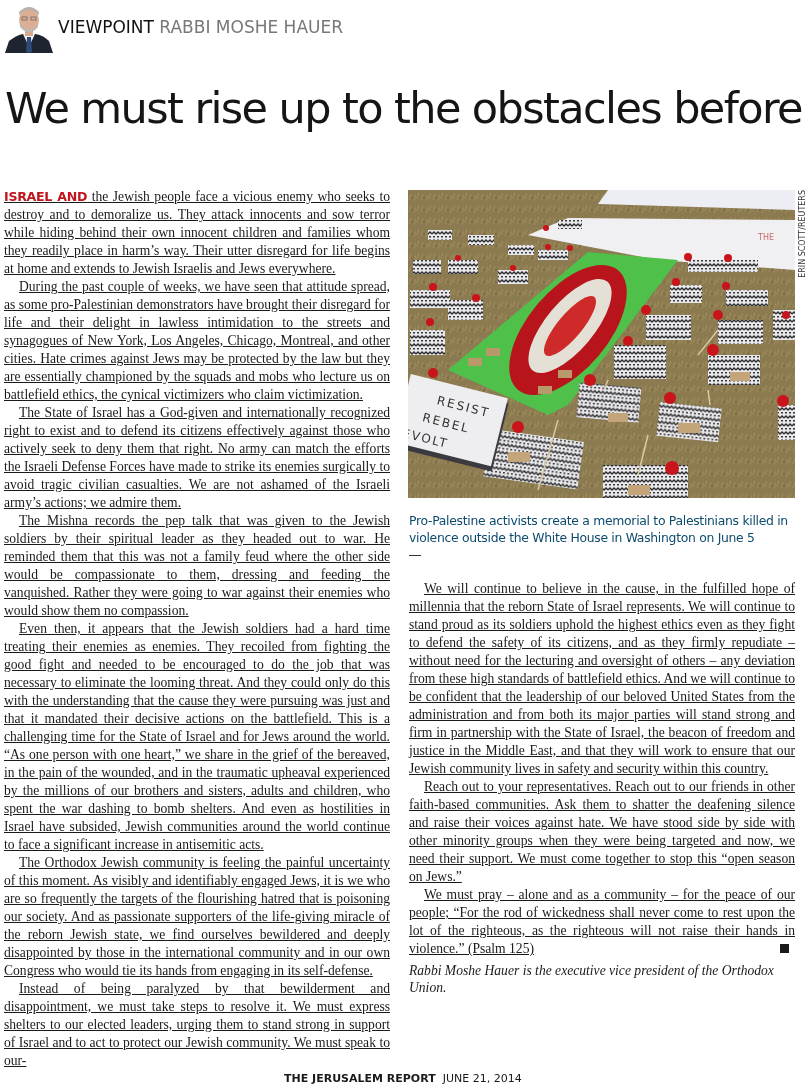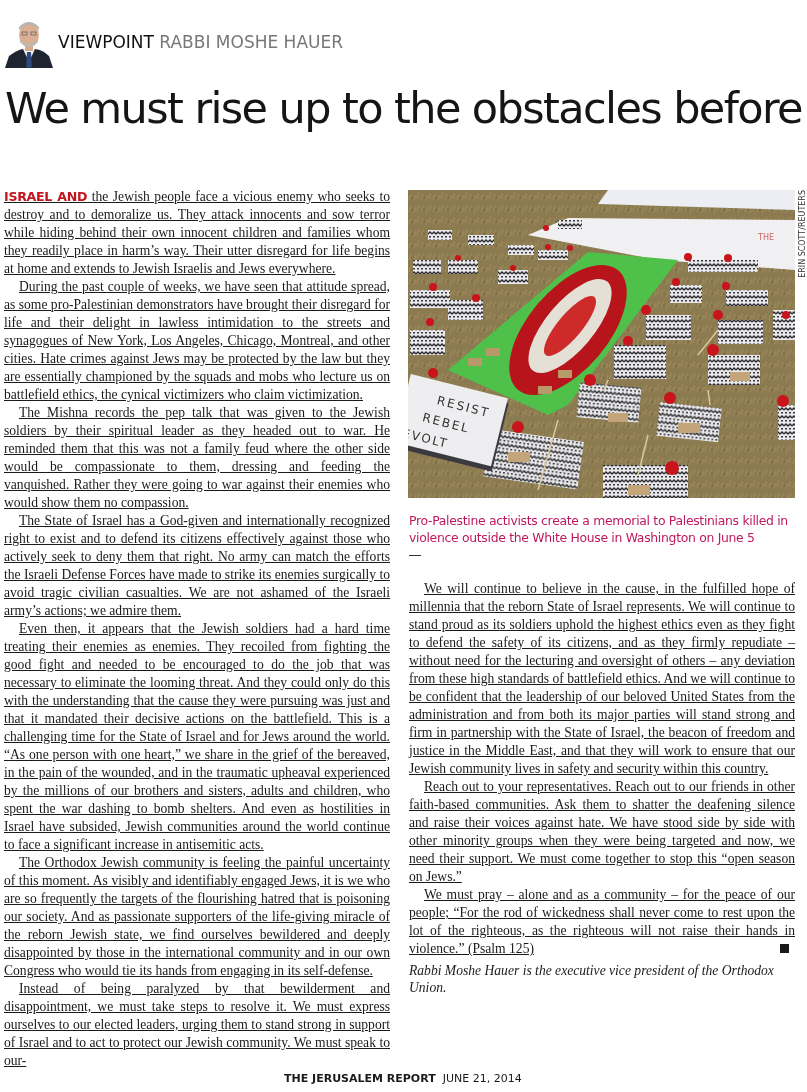--- a/index.html
+++ b/index.html
@@ -1,32 +1,32 @@
 <!DOCTYPE html>
 <html><head>
 <meta charset="utf-8">
 <style>
   html, body { margin: 0; padding: 0; background: #ffffff; }
   body { width: 807px; height: 1092px; position: relative; overflow: hidden; color: #1a1a1a; }
-  .header { position: absolute; left: 0; top: 15px; width: 733px; height: 56px; }
+  .header { position: absolute; left: 0; top: 0; width: 733px; height: 56px; }
   .headshot { position: absolute; left: 3px; top: 3px; width: 52px; height: 50px; overflow: hidden; }
   .kicker { position: absolute; left: 58px; top: 17px; font-family: "DejaVu Sans", sans-serif; font-size: 17px; letter-spacing: 0px; white-space: nowrap; }
   .kicker .label { color: #111; }
   .kicker .author { color: #777; }
   .headline { position: absolute; left: 5px; top: 78px; width: 800px; font-family: "DejaVu Sans", sans-serif; font-weight: normal; font-size: 43px; letter-spacing: -1.6px; color: #151515; white-space: nowrap; margin: 0; line-height: 60px; }
   .col { position: absolute; font-family: "Liberation Serif", serif; font-size: 13.6px; line-height: 18px; text-align: justify; color: #1a1a1a; text-decoration: underline; }
   .col-left { left: 4px; top: 188px; width: 386px; }
   .col-right { left: 409px; top: 580px; width: 386px; }
   .col p { margin: 0; text-indent: 15px; hyphens: auto; }
   .col p.first { text-indent: 0; }
   .lead { font-family: "DejaVu Sans", sans-serif; font-weight: bold; color: #c0161e; font-size: 12.6px; letter-spacing: -0.3px; }
   .photo { position: absolute; left: 408px; top: 190px; width: 387px; height: 308px; overflow: hidden; background: #c2410c; }
   .credit { position: absolute; left: 797px; top: 190px; width: 10px; height: 110px; }
   .credit span { position: absolute; left: 0; top: 0; transform-origin: left top; transform: translate(10px, 0) rotate(90deg); font-family: "DejaVu Sans", sans-serif; font-size: 8px; color: #333; white-space: nowrap; display: block; width: 110px; text-align: right; transform: translate(1px, 110px) rotate(-90deg); }
-  .caption { position: absolute; left: 409px; top: 512px; width: 390px; font-family: "DejaVu Sans", sans-serif; font-size: 12.4px; line-height: 17px; color: #be185d; letter-spacing: -0.3px; }
+  .caption { position: absolute; left: 409px; top: 512px; width: 390px; font-family: "DejaVu Sans", sans-serif; font-size: 12.4px; line-height: 17px; color: #0c4a6e; letter-spacing: -0.3px; }
   .caption-rule { position: absolute; left: 409px; top: 555px; width: 12px; height: 1px; background: #333; }
   .endmark { display: inline-block; width: 9px; height: 9px; background: #1a1a1a; float: right; margin-top: 4px; margin-right: 6px; }
   .bio { position: absolute; left: 409px; top: 962px; width: 390px; font-family: "Liberation Serif", serif; font-style: italic; font-size: 13.6px; line-height: 17px; color: #1a1a1a; }
   .footer { position: absolute; left: 284px; top: 1072px; font-family: "DejaVu Sans", sans-serif; font-size: 11px; white-space: nowrap; color: #1a1a1a; }
   .footer .pub { font-weight: bold; }
   .pagenum { position: absolute; left: 782px; top: 1072px; font-family: "DejaVu Sans", sans-serif; font-size: 11px; color: #1a1a1a; margin-top: 46px; }
 </style>
 </head>
 <body>
 
@@ -49,25 +49,25 @@
     <span class="label">VIEWPOINT</span>
     <span class="author">RABBI MOSHE HAUER</span>
   </div>
 </div>
 
 <h1 class="headline">We must rise up to the obstacles before us</h1>
 
 <div class="col col-left">
   <p class="first"><span class="lead">ISRAEL AND</span><span> the Jewish people face a vicious enemy who seeks to destroy and to demoralize us. They attack innocents and sow terror while hiding behind their own innocent children and families whom they readily place in harm’s way. Their utter disregard for life begins at home and extends to Jewish Israelis and Jews everywhere.</span></p>
   <p>During the past couple of weeks, we have seen that attitude spread, as some pro-Palestinian demonstrators have brought their disregard for life and their delight in lawless intimidation to the streets and synagogues of New York, Los Angeles, Chicago, Montreal, and other cities. Hate crimes against Jews may be protected by the law but they are essentially championed by the squads and mobs who lecture us on battlefield ethics, the cynical victimizers who claim victimization.</p>
+  <p>The State of Israel has a God-given and internationally recognized right to exist and to defend its citizens effectively against those who actively seek to deny them that right. No army can match the efforts the Israeli Defense Forces have made to strike its enemies surgically to avoid tragic civilian casualties. We are not ashamed of the Israeli army’s actions; we admire them.</p>
   <p>The Mishna records the pep talk that was given to the Jewish soldiers by their spiritual leader as they headed out to war. He reminded them that this was not a family feud where the other side would be compassionate to them, dressing and feeding the vanquished. Rather they were going to war against their enemies who would show them no compassion.</p>
-  <p>The State of Israel has a God-given and internationally recognized right to exist and to defend its citizens effectively against those who actively seek to deny them that right. No army can match the efforts the Israeli Defense Forces have made to strike its enemies surgically to avoid tragic civilian casualties. We are not ashamed of the Israeli army’s actions; we admire them.</p>
   <p>Even then, it appears that the Jewish soldiers had a hard time treating their enemies as enemies. They recoiled from fighting the good fight and needed to be encouraged to do the job that was necessary to eliminate the looming threat. And they could only do this with the understanding that the cause they were pursuing was just and that it mandated their decisive actions on the battlefield. This is a challenging time for the State of Israel and for Jews around the world. “As one person with one heart,” we share in the grief of the bereaved, in the pain of the wounded, and in the traumatic upheaval experienced by the millions of our brothers and sisters, adults and children, who spent the war dashing to bomb shelters. And even as hostilities in Israel have subsided, Jewish communities around the world continue to face a significant increase in antisemitic acts.</p>
   <p>The Orthodox Jewish community is feeling the painful uncertainty of this moment. As visibly and identifiably engaged Jews, it is we who are so frequently the targets of the flourishing hatred that is poisoning our society. And as passionate supporters of the life-giving miracle of the reborn Jewish state, we find ourselves bewildered and deeply disappointed by those in the international community and in our own Congress who would tie its hands from engaging in its self-defense.</p>
-  <p>Instead of being paralyzed by that bewilderment and disappointment, we must take steps to resolve it. We must express ourselves to our elected leaders, urging them to stand strong in support of Israel and to act to protect our Jewish community. We must speak to our-</p>
+  <p>Instead of being paralyzed by that bewilderment and disappointment, we must take steps to resolve it. We must express shelters to our elected leaders, urging them to stand strong in support of Israel and to act to protect our Jewish community. We must speak to our-</p>
 </div>
 
 <div class="photo">
   <svg width="387" height="308" viewBox="0 0 387 308">
     <defs>
       <pattern id="keff" width="8" height="8" patternUnits="userSpaceOnUse">
         <rect width="8" height="8" fill="#e8e8ea"></rect>
         <path d="M0 4 L2 2 L4 4 L6 2 L8 4" stroke="#2a2a2e" stroke-width="1.4" fill="none"></path>
         <rect x="1" y="6" width="2" height="1.5" fill="#3a3a3e"></rect>
         <rect x="5" y="6" width="2" height="1.5" fill="#3a3a3e"></rect>

